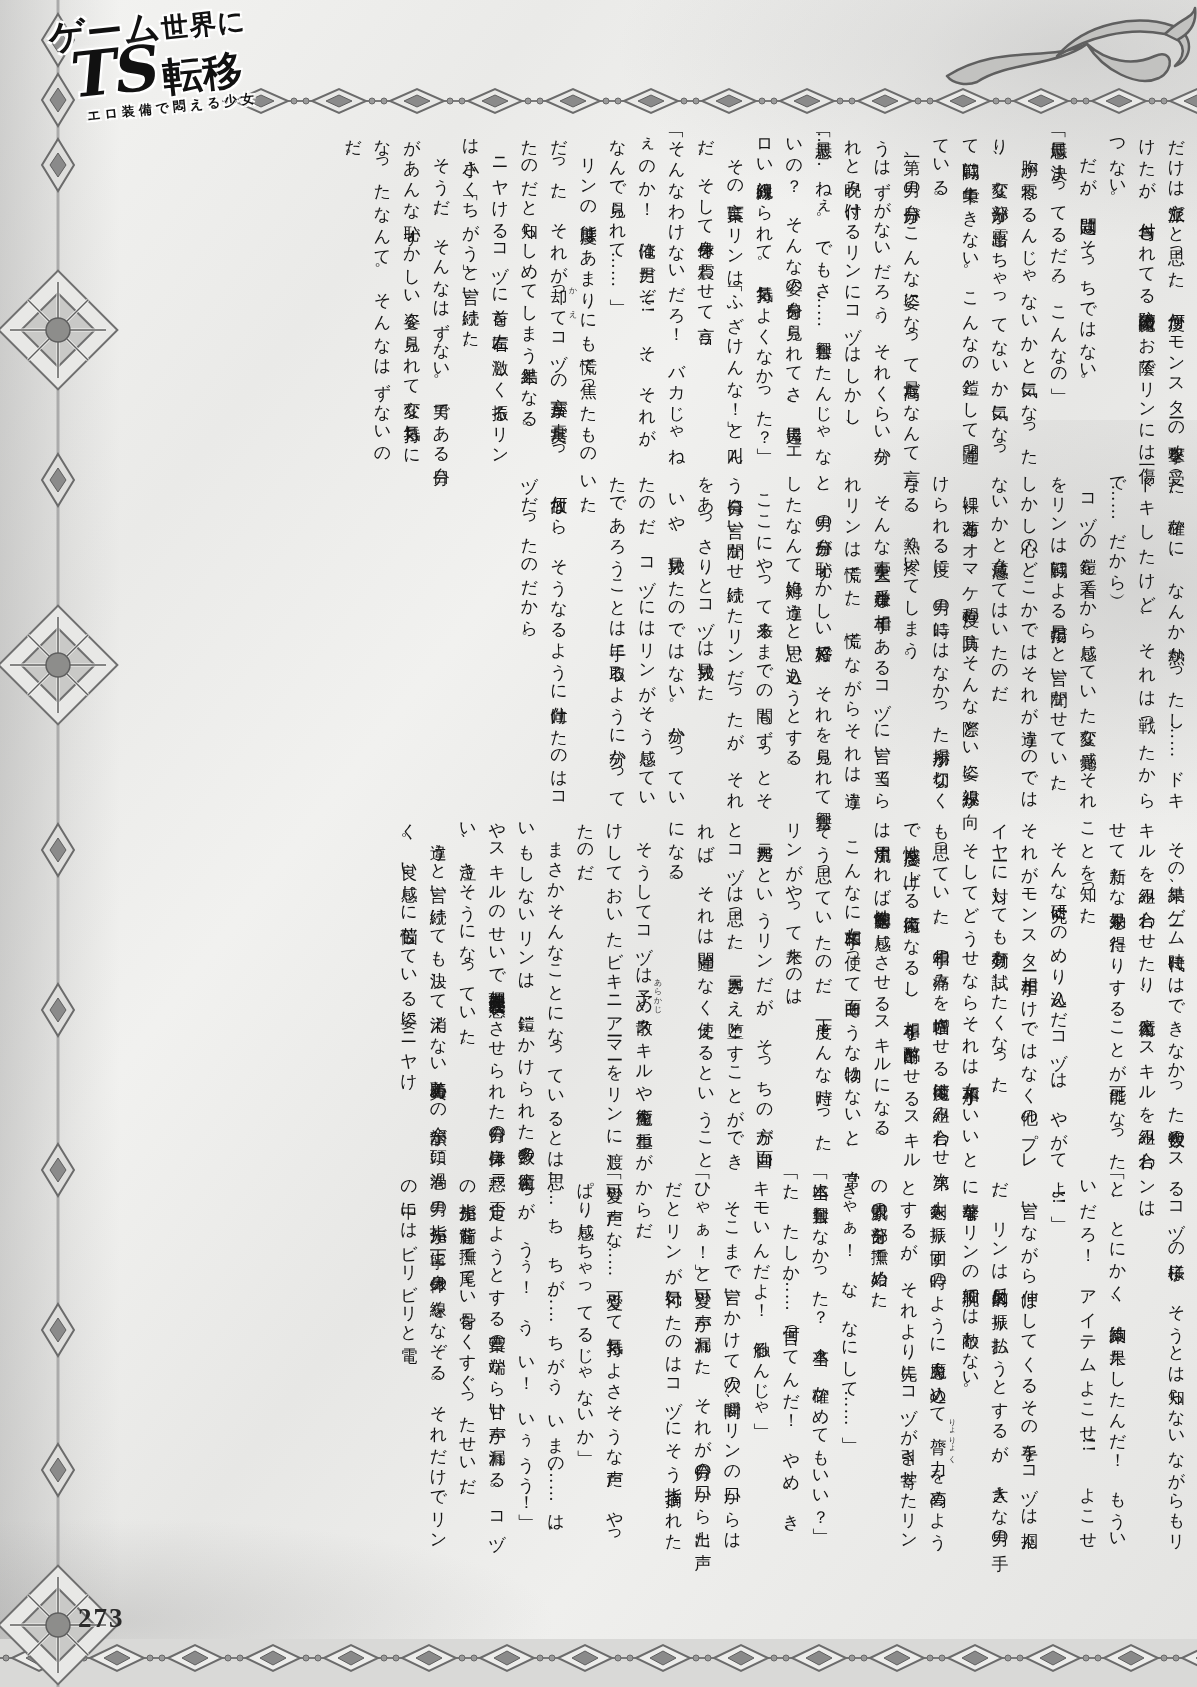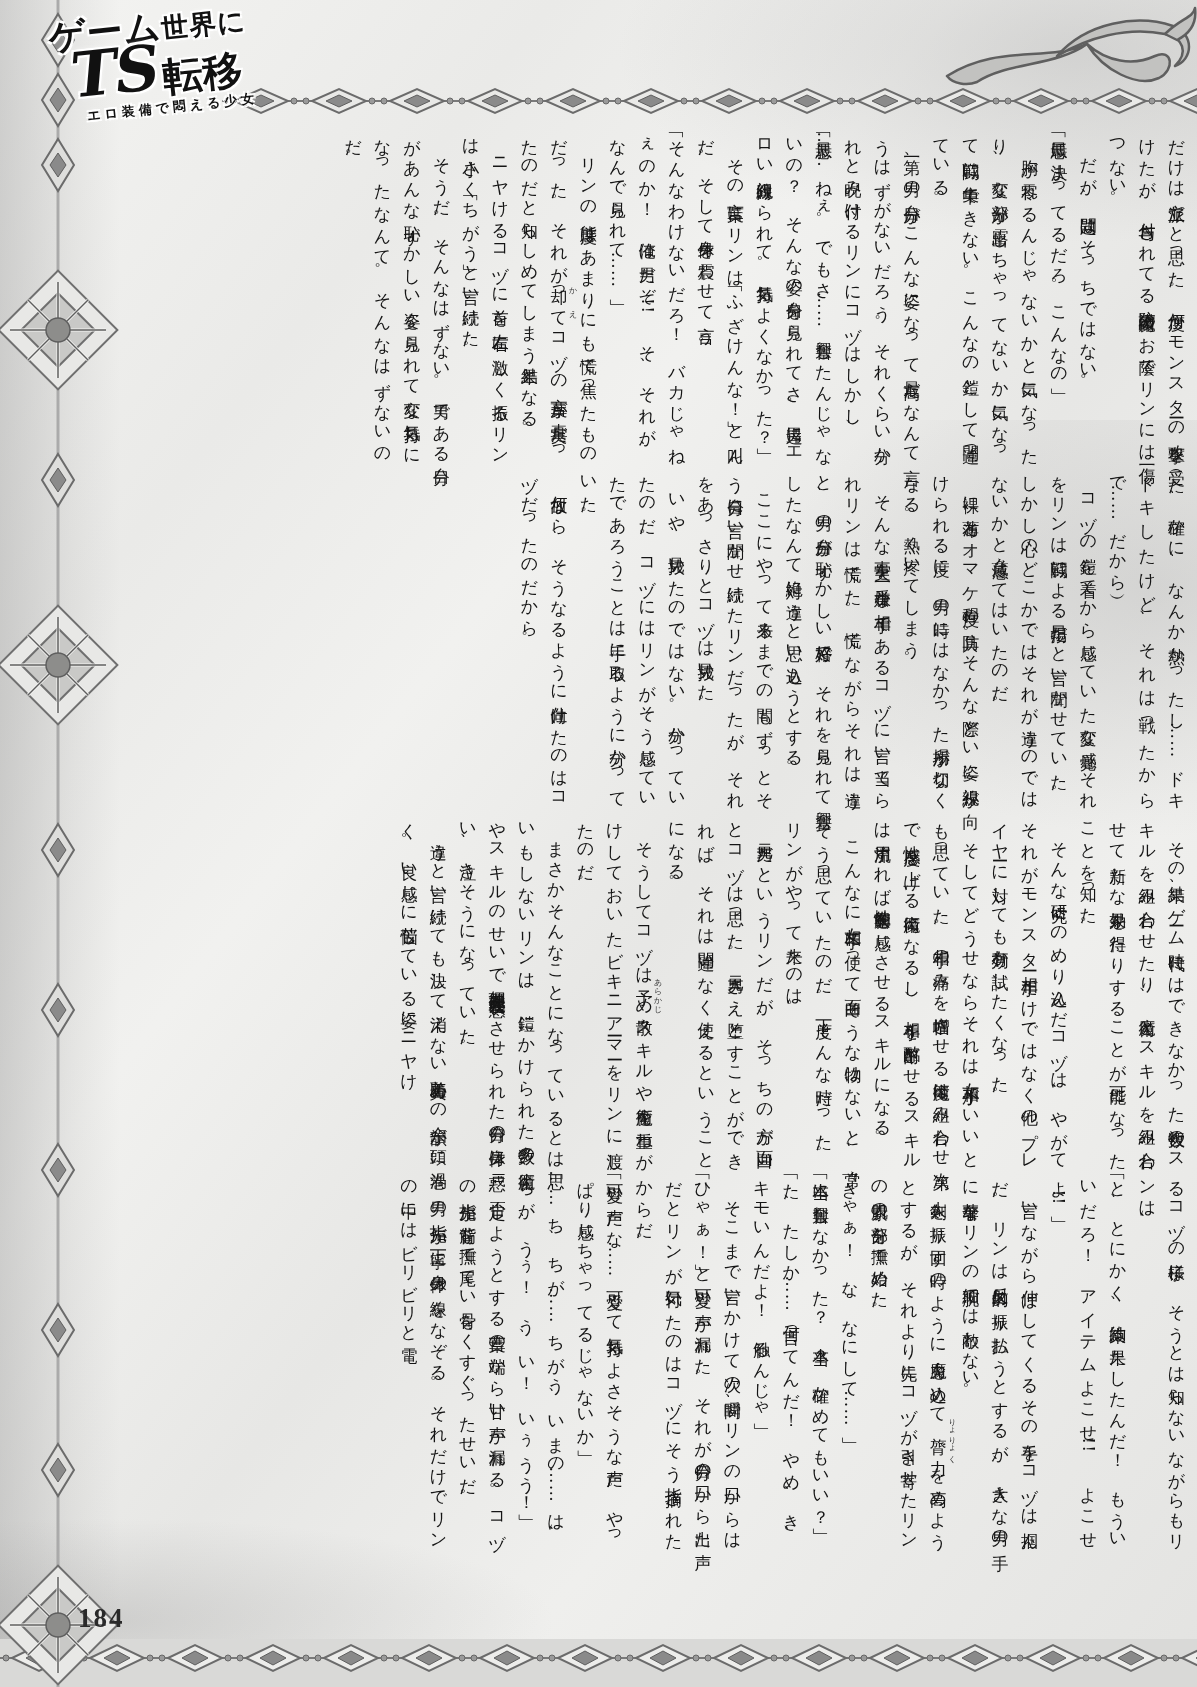--- a/index.html
+++ b/index.html
@@ -192,14 +192,14 @@
       <p>「きゃぁ！　な、なにして……」</p>
       <p>「本当に興奮しなかった？　本当？　確かめてもいい？」</p>
       <p>「た、たしか……何言ってんだ！　やめ、き、キモいんだよ！　触るんじゃ」</p>
       <p>　そこまで言いかけて次の瞬間、リンの口からは「ひゃぁ！」と可愛い声が漏れた。それが自分の口から出た声だとリンが気付いたのはコヅにそう指摘されたからだ。</p>
       <p>「可愛い声だな……可愛くて気持ちよさそうな声だ。やっぱり感じちゃってるじゃないか」</p>
       <p>「……ち、ちが……ちがう、いまの……は、ちが、うぅ！　う、い！　いぅうう！」</p>
       <p>　否定しようとする言葉の端から甘い声が漏れる。コヅの指先が背筋を撫で尾てい骨をくすぐったせいだ。</p>
       <p>　男の指先が丁寧に身体の線をなぞる。それだけでリンの中にはビリビリと電</p>
     </div>
 
-  <div class="pagenum">184</div>
+  <div class="pagenum">273</div>
 </div>
 
 </body></html>

